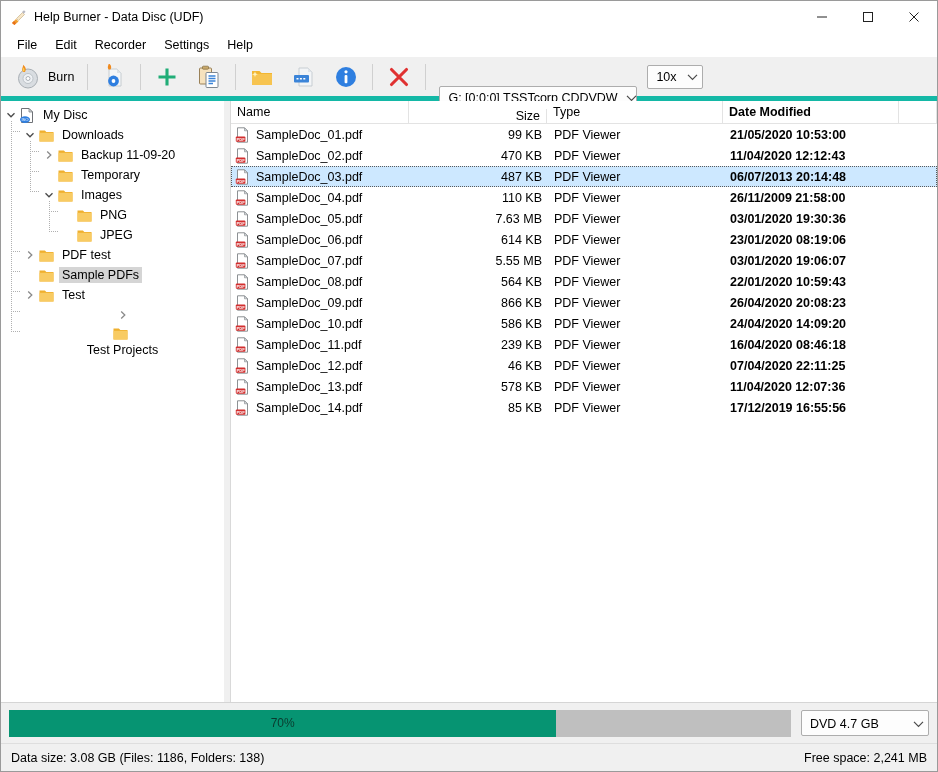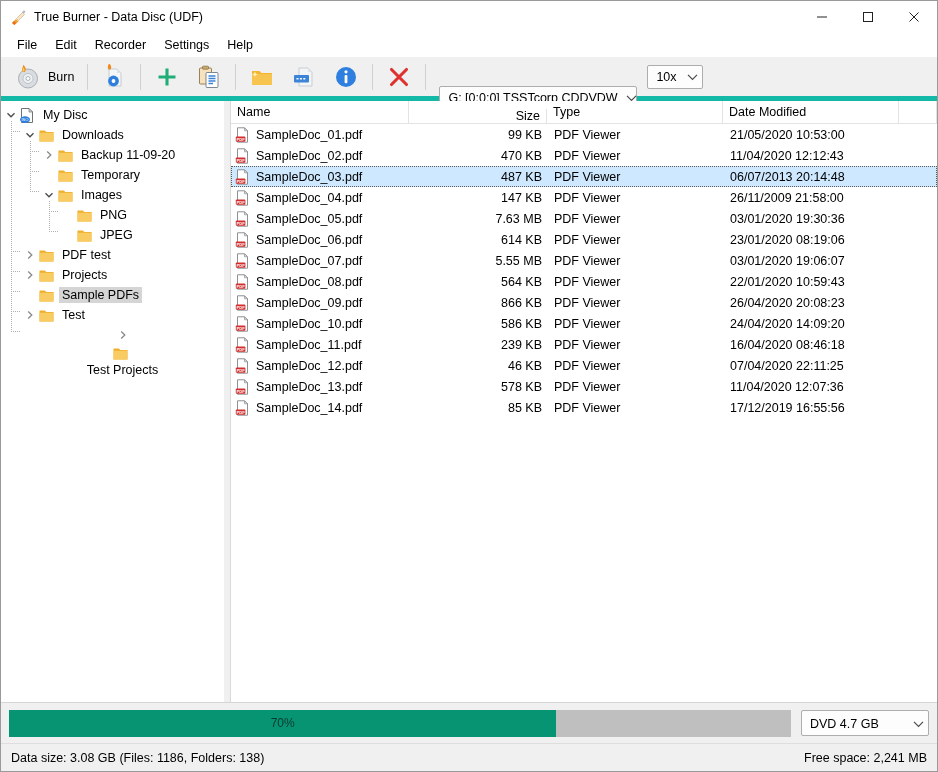--- a/index.html
+++ b/index.html
@@ -156,21 +156,21 @@
     border-right: 1px solid #e3e3e3;
     padding: 0 6px;
     cursor: default;
     overflow: hidden;
   }
   .hdr .hc.num { justify-content: flex-end; margin-top: 8px; }
 
   .c-name { width: 178px; min-width: 178px; }
   .c-size { width: 138px; min-width: 138px; }
   .c-type { width: 176px; min-width: 176px; }
-  .c-date { width: 176px; min-width: 176px; }
+  .c-date { width: 176px; min-width: 176px; font-weight: bold; }
   .c-tail { flex: 1; }
 
   .rows { }
   .row {
     height: 21px;
     display: flex; align-items: center;
     font-size: 12.5px;
     cursor: default;
     border: 1px solid transparent;
   }
@@ -234,21 +234,21 @@
 
   <div class="titlebar">
     <span class="title-icon">
       <svg viewBox="0 0 18 18" width="18" height="18">
         <path d="M3 15 L7 11 L9.5 13.5 L5.5 17 Z" fill="#f0a030"></path>
         <path d="M3 15 L5 13 L7 15 L5.5 17 Z" fill="#e8701a"></path>
         <path d="M7.5 10.5 L13.5 4.5 L15.5 6.5 L9.5 12.5 Z" fill="#f7e6c8" stroke="#c8b48a" stroke-width="0.7"></path>
         <path d="M13 4 L15 2.2 L16.6 3.8 L14.8 5.8 Z" fill="#b9b9c4"></path>
       </svg>
     </span>
-    <span class="title-text">True Burner - Data Disc (UDF)</span>
+    <span class="title-text">Help Burner - Data Disc (UDF)</span>
     <div class="winbtns">
       <div class="winbtn">
         <svg width="12" height="12" viewBox="0 0 12 12">
             <path d="M1 6 H11" stroke="#222" stroke-width="1"></path>
           </svg>
       </div>
       <div class="winbtn">
         <svg width="12" height="12" viewBox="0 0 12 12">
             <rect x="1.5" y="1.5" width="9" height="9" fill="none" stroke="#222" stroke-width="1"></rect>
           </svg>
@@ -465,32 +465,20 @@
             <svg width="10" height="10" viewBox="0 0 10 10">
               <path d="M3.2 1.5 L6.8 5 L3.2 8.5" fill="none" stroke="#8a8a8a" stroke-width="1.3"></path>
             </svg>
           </span>
           <span class="tico"><svg viewBox="0 0 17 17" width="17" height="17">
               <path d="M1.5 3.5 h5.4 l1.4 1.5 H15.5 v9.5 H1.5 z" fill="#efb02e"></path>
               <path d="M1.5 5.8 h14 v8.7 h-14 z" fill="#f8cb63"></path>
             </svg></span>
           <span class="tlabel">PDF test</span>
         </div>
-        <div class="tnode" style="padding-left: 21px;">
-          <span class="twist">
-            <svg width="10" height="10" viewBox="0 0 10 10">
-              <path d="M3.2 1.5 L6.8 5 L3.2 8.5" fill="none" stroke="#8a8a8a" stroke-width="1.3"></path>
-            </svg>
-          </span>
-          <span class="tico"><svg viewBox="0 0 17 17" width="17" height="17">
-              <path d="M1.5 3.5 h5.4 l1.4 1.5 H15.5 v9.5 H1.5 z" fill="#efb02e"></path>
-              <path d="M1.5 5.8 h14 v8.7 h-14 z" fill="#f8cb63"></path>
-            </svg></span>
-          <span class="tlabel">Projects</span>
-        </div>
         <div class="tnode sel" style="padding-left: 21px;">
           <span class="twist"></span>
           <span class="tico"><svg viewBox="0 0 17 17" width="17" height="17">
               <path d="M1.5 3.5 h5.4 l1.4 1.5 H15.5 v9.5 H1.5 z" fill="#efb02e"></path>
               <path d="M1.5 5.8 h14 v8.7 h-14 z" fill="#f8cb63"></path>
             </svg></span>
           <span class="tlabel">Sample PDFs</span>
         </div>
         <div class="tnode" style="padding-left: 21px;">
           <span class="twist">
@@ -591,21 +579,21 @@
           <div class="row">
             <div class="cell name c-name">
               <span class="pdfico"><svg viewBox="0 0 16 16" width="16" height="16">
                   <path d="M2.5 0.8 h7 l3 3 v11.4 h-10 z" fill="#ffffff" stroke="#808488" stroke-width="0.9"></path>
                   <path d="M9.5 0.8 v3 h3 z" fill="#dadee1" stroke="#808488" stroke-width="0.6"></path>
                   <rect x="0.8" y="9.4" width="9.6" height="5.4" rx="1" fill="#d32f2f"></rect>
                   <text x="5.6" y="13.6" font-size="4.1" font-family="Liberation Sans, sans-serif" fill="#ffffff" text-anchor="middle" font-weight="bold">PDF</text>
                 </svg></span>
               <span>SampleDoc_04.pdf</span>
             </div>
-            <div class="cell c-size num">147 KB</div>
+            <div class="cell c-size num">110 KB</div>
             <div class="cell c-type">PDF Viewer</div>
             <div class="cell c-date">26/11/2009 21:58:00</div>
             <div class="cell c-tail"></div>
           </div>
           <div class="row">
             <div class="cell name c-name">
               <span class="pdfico"><svg viewBox="0 0 16 16" width="16" height="16">
                   <path d="M2.5 0.8 h7 l3 3 v11.4 h-10 z" fill="#ffffff" stroke="#808488" stroke-width="0.9"></path>
                   <path d="M9.5 0.8 v3 h3 z" fill="#dadee1" stroke="#808488" stroke-width="0.6"></path>
                   <rect x="0.8" y="9.4" width="9.6" height="5.4" rx="1" fill="#d32f2f"></rect>

